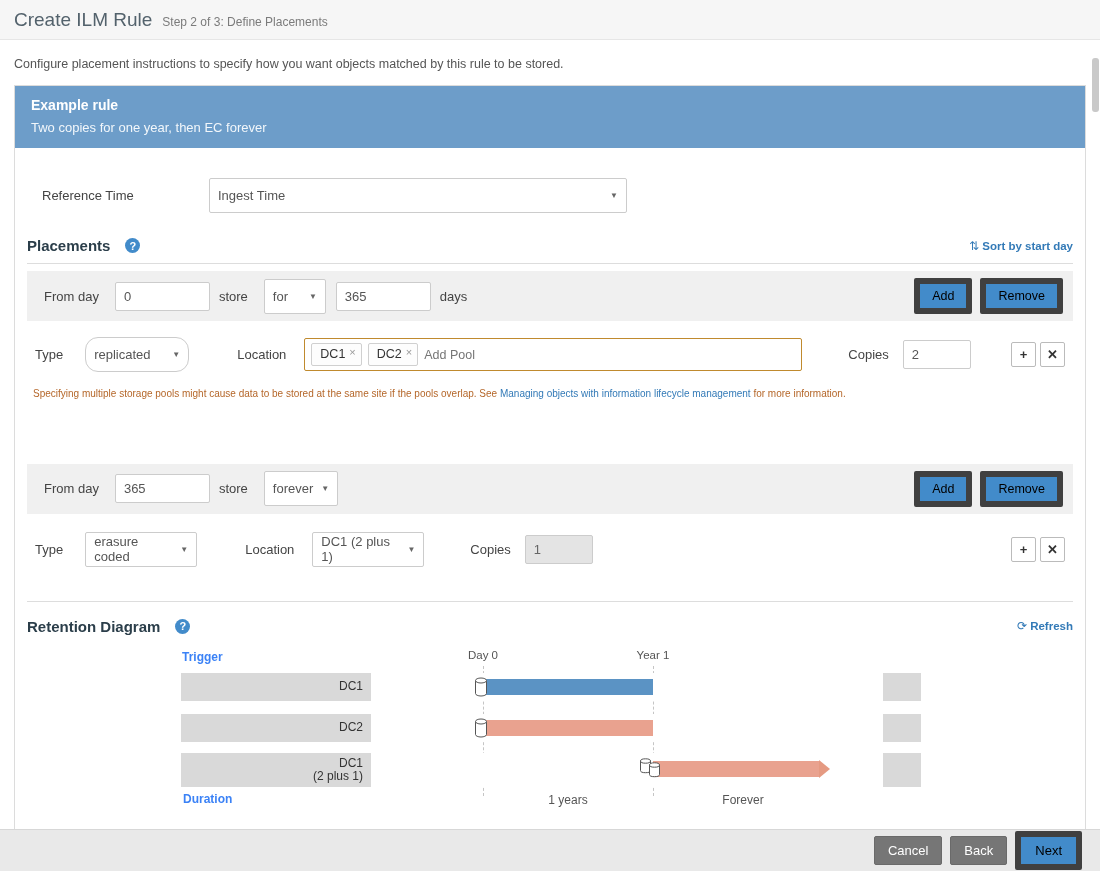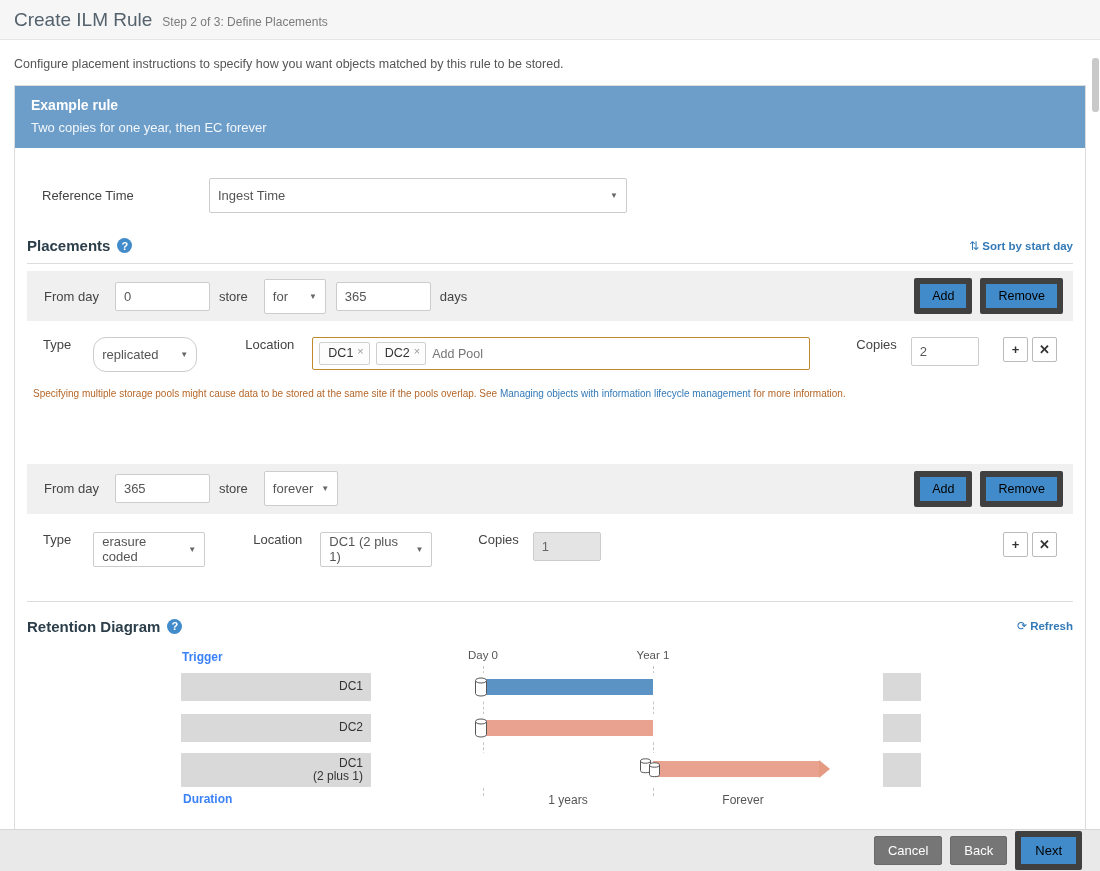--- a/index.html
+++ b/index.html
@@ -39,21 +39,21 @@
   .selectbox {
     height: 35px; border: 1px solid #ccc; background: #fff; color: #555;
     display: inline-flex; align-items: center; justify-content: space-between;
     padding: 0 8px; cursor: pointer; border-radius: 2px;
   }
   .selectbox .caret { font-size: 8px; color: #666; margin-left: 8px; }
   .ref-select { width: 418px; }
 
   
   .sec-head { display: flex; align-items: center; justify-content: space-between; }
-  .sec-title { font-size: 15px; font-weight: bold; color: #2b3e4a; display: flex; align-items: center; gap: 7px; }
+  .sec-title { font-size: 15px; font-weight: bold; color: #2b3e4a; display: flex; align-items: center; gap: 15px; }
   .qicon {
     width: 15px; height: 15px; border-radius: 50%; background: #428bca; color: #fff;
     font-size: 11px; font-weight: bold; display: inline-flex; align-items: center;
     justify-content: center; cursor: pointer;
   }
   .mini-link { font-size: 11.5px; color: #337ab7; text-decoration: none; font-weight: bold; cursor: pointer; display: inline-flex; align-items: center; gap: 3px; }
   .mini-link .ic { font-size: 12px; font-weight: normal; }
   .rule-line { border: none; border-top: 1px solid #ddd; margin: 9px 0 0; }
 
   
@@ -70,21 +70,21 @@
   .txt-input[disabled] { background: #e4e4e4; color: #666; }
   .gap-l { margin-left: 16px; } .gap-xl { margin-left: 26px; } .gap-s { margin-left: 10px; }
   .right-group { margin-left: auto; display: flex; gap: 8px; margin-right: 2px; }
   .btn-blue {
     background: #428bca; border: 6px solid #404040; color: #000000;
     font-size: 12.5px; padding: 5px 12px; border-radius: 2px; cursor: pointer;
     font-family: Liberation Sans, sans-serif;
   }
 
   
-  .type-row { margin: 16px 16px 0; display: flex; align-items: flex-start; }
+  .type-row { margin: 16px 8px 0; display: flex; align-items: center; }
   .type-row .lbl { color: #444; }
   .sel-type { width: 104px; margin-left: 22px; border-radius: 13px; }
   .sel-type2 { width: 112px; margin-left: 22px; }
   .loc-lbl { margin-left: 48px; }
   .tagbox {
     margin-left: 18px; width: 498px; height: 33px; border: 1px solid #c08a2e;
     border-radius: 2px; display: flex; align-items: center; padding: 0 6px; gap: 6px;
     background: #fff;
   }
   .tag {

